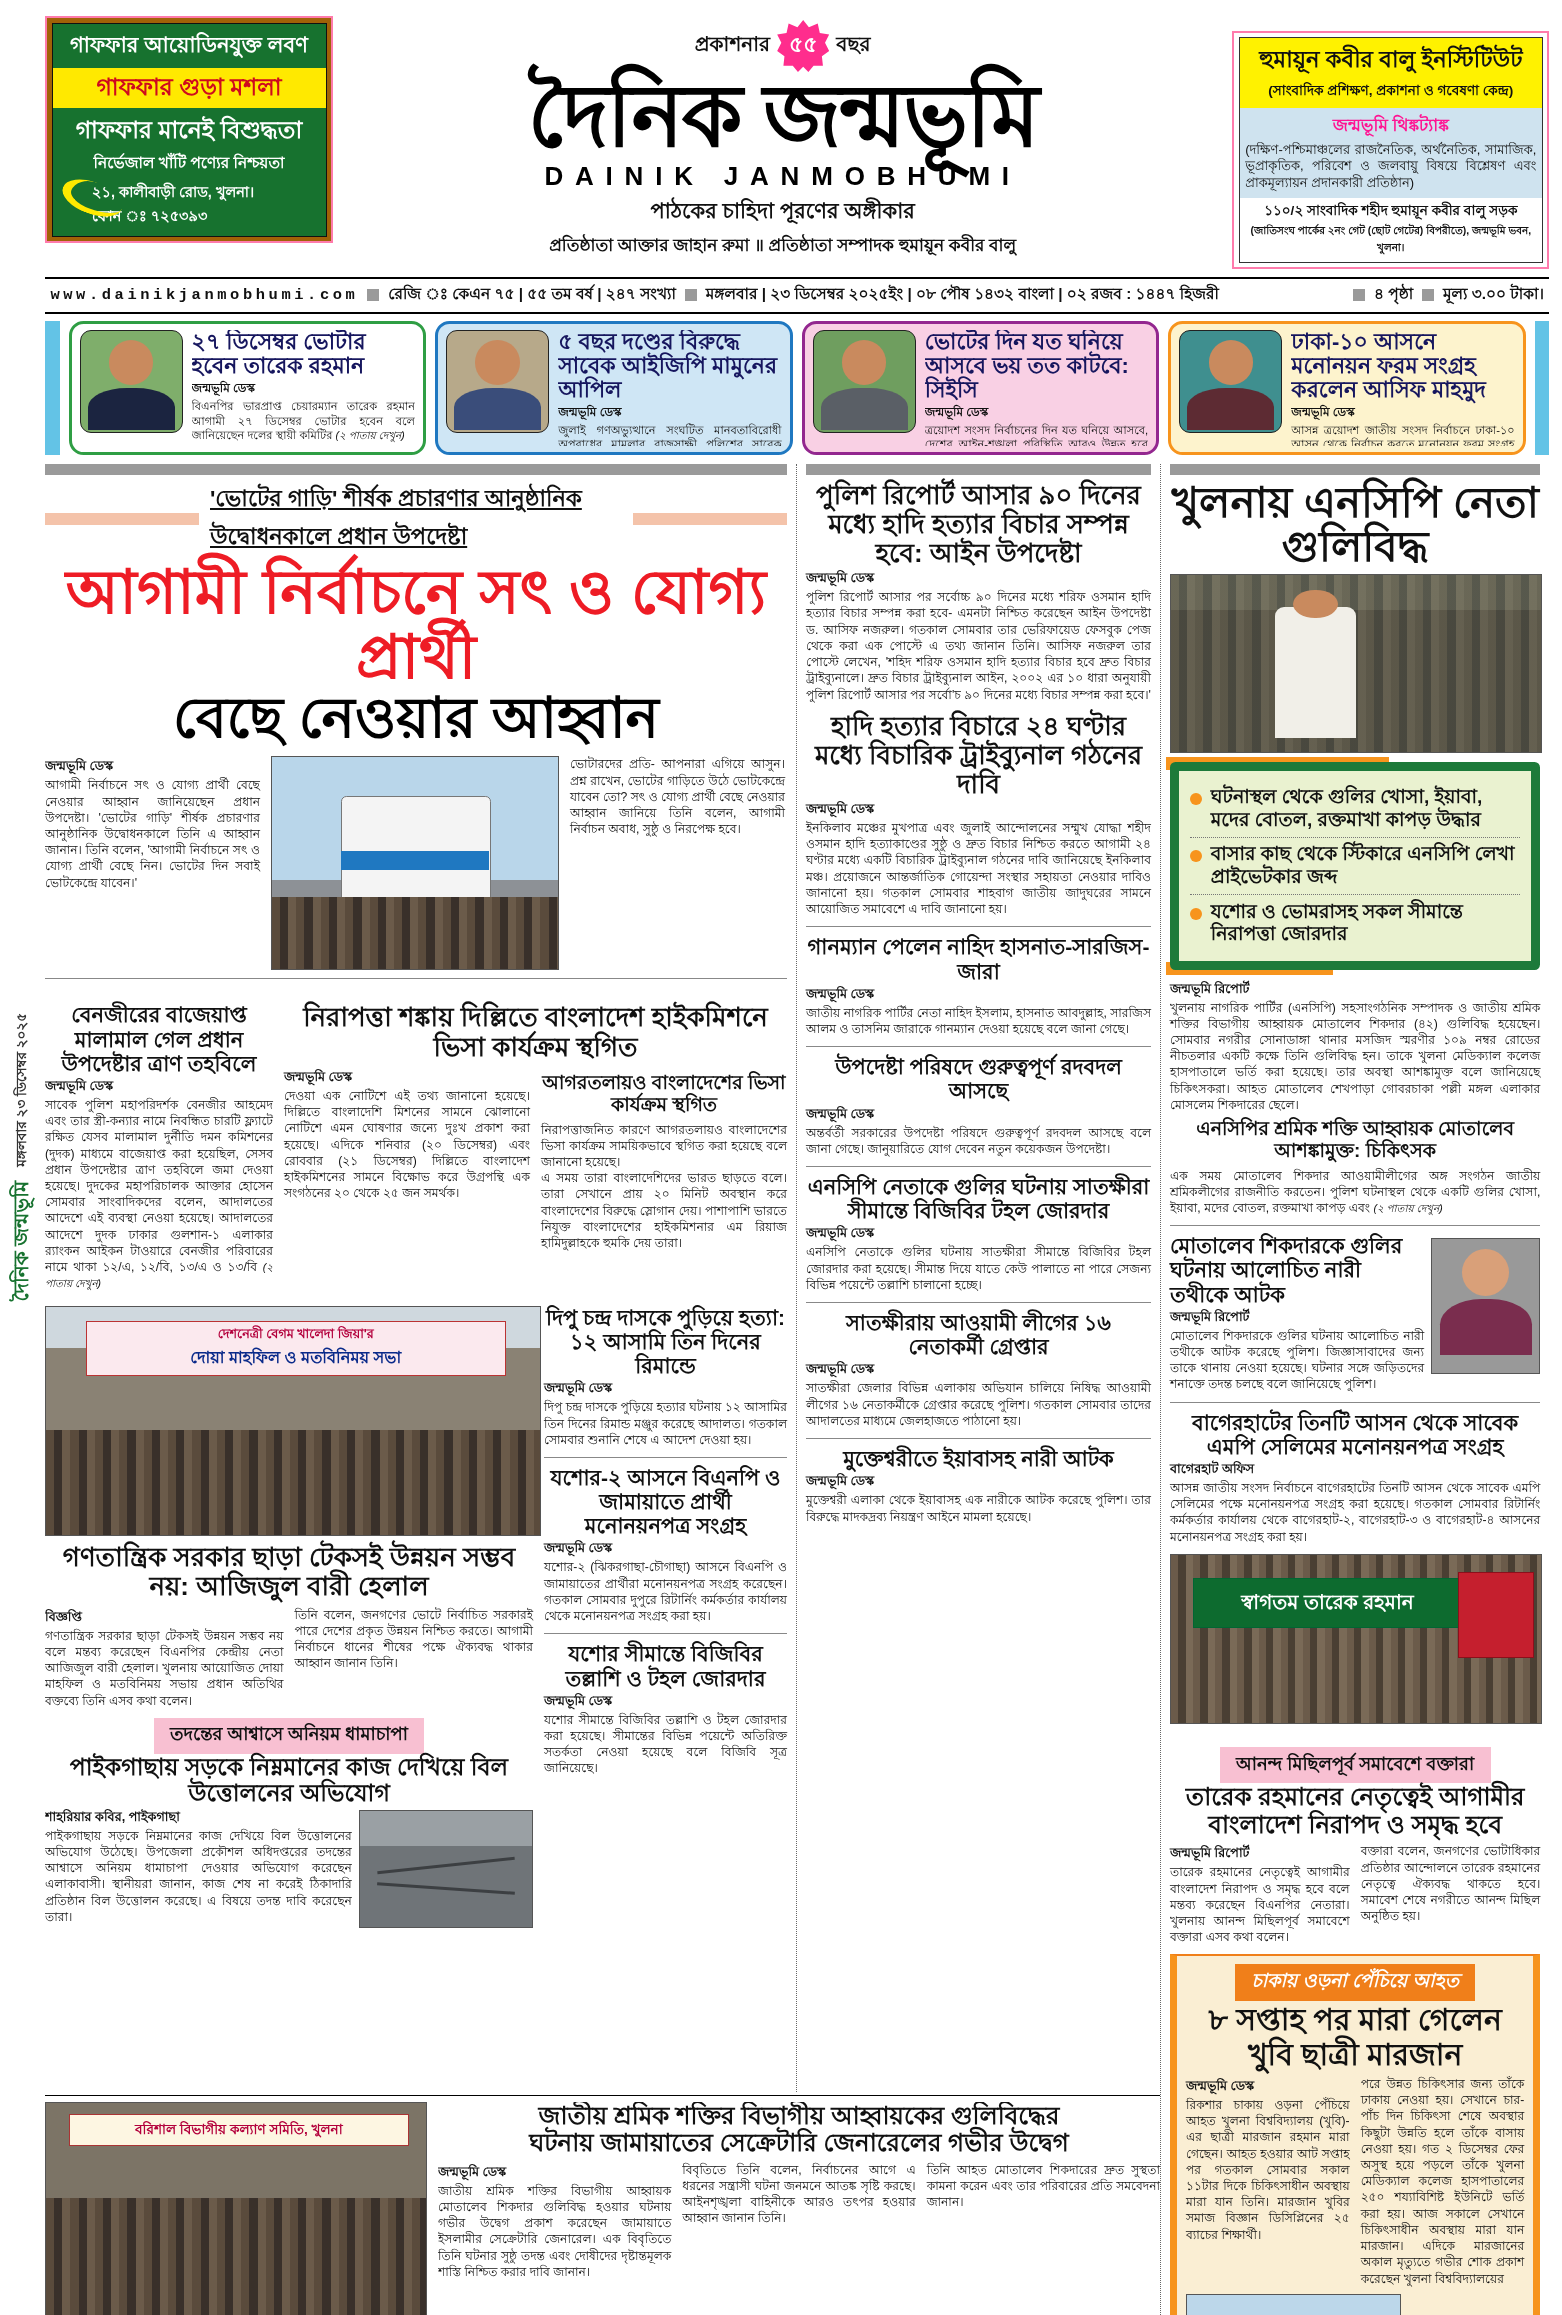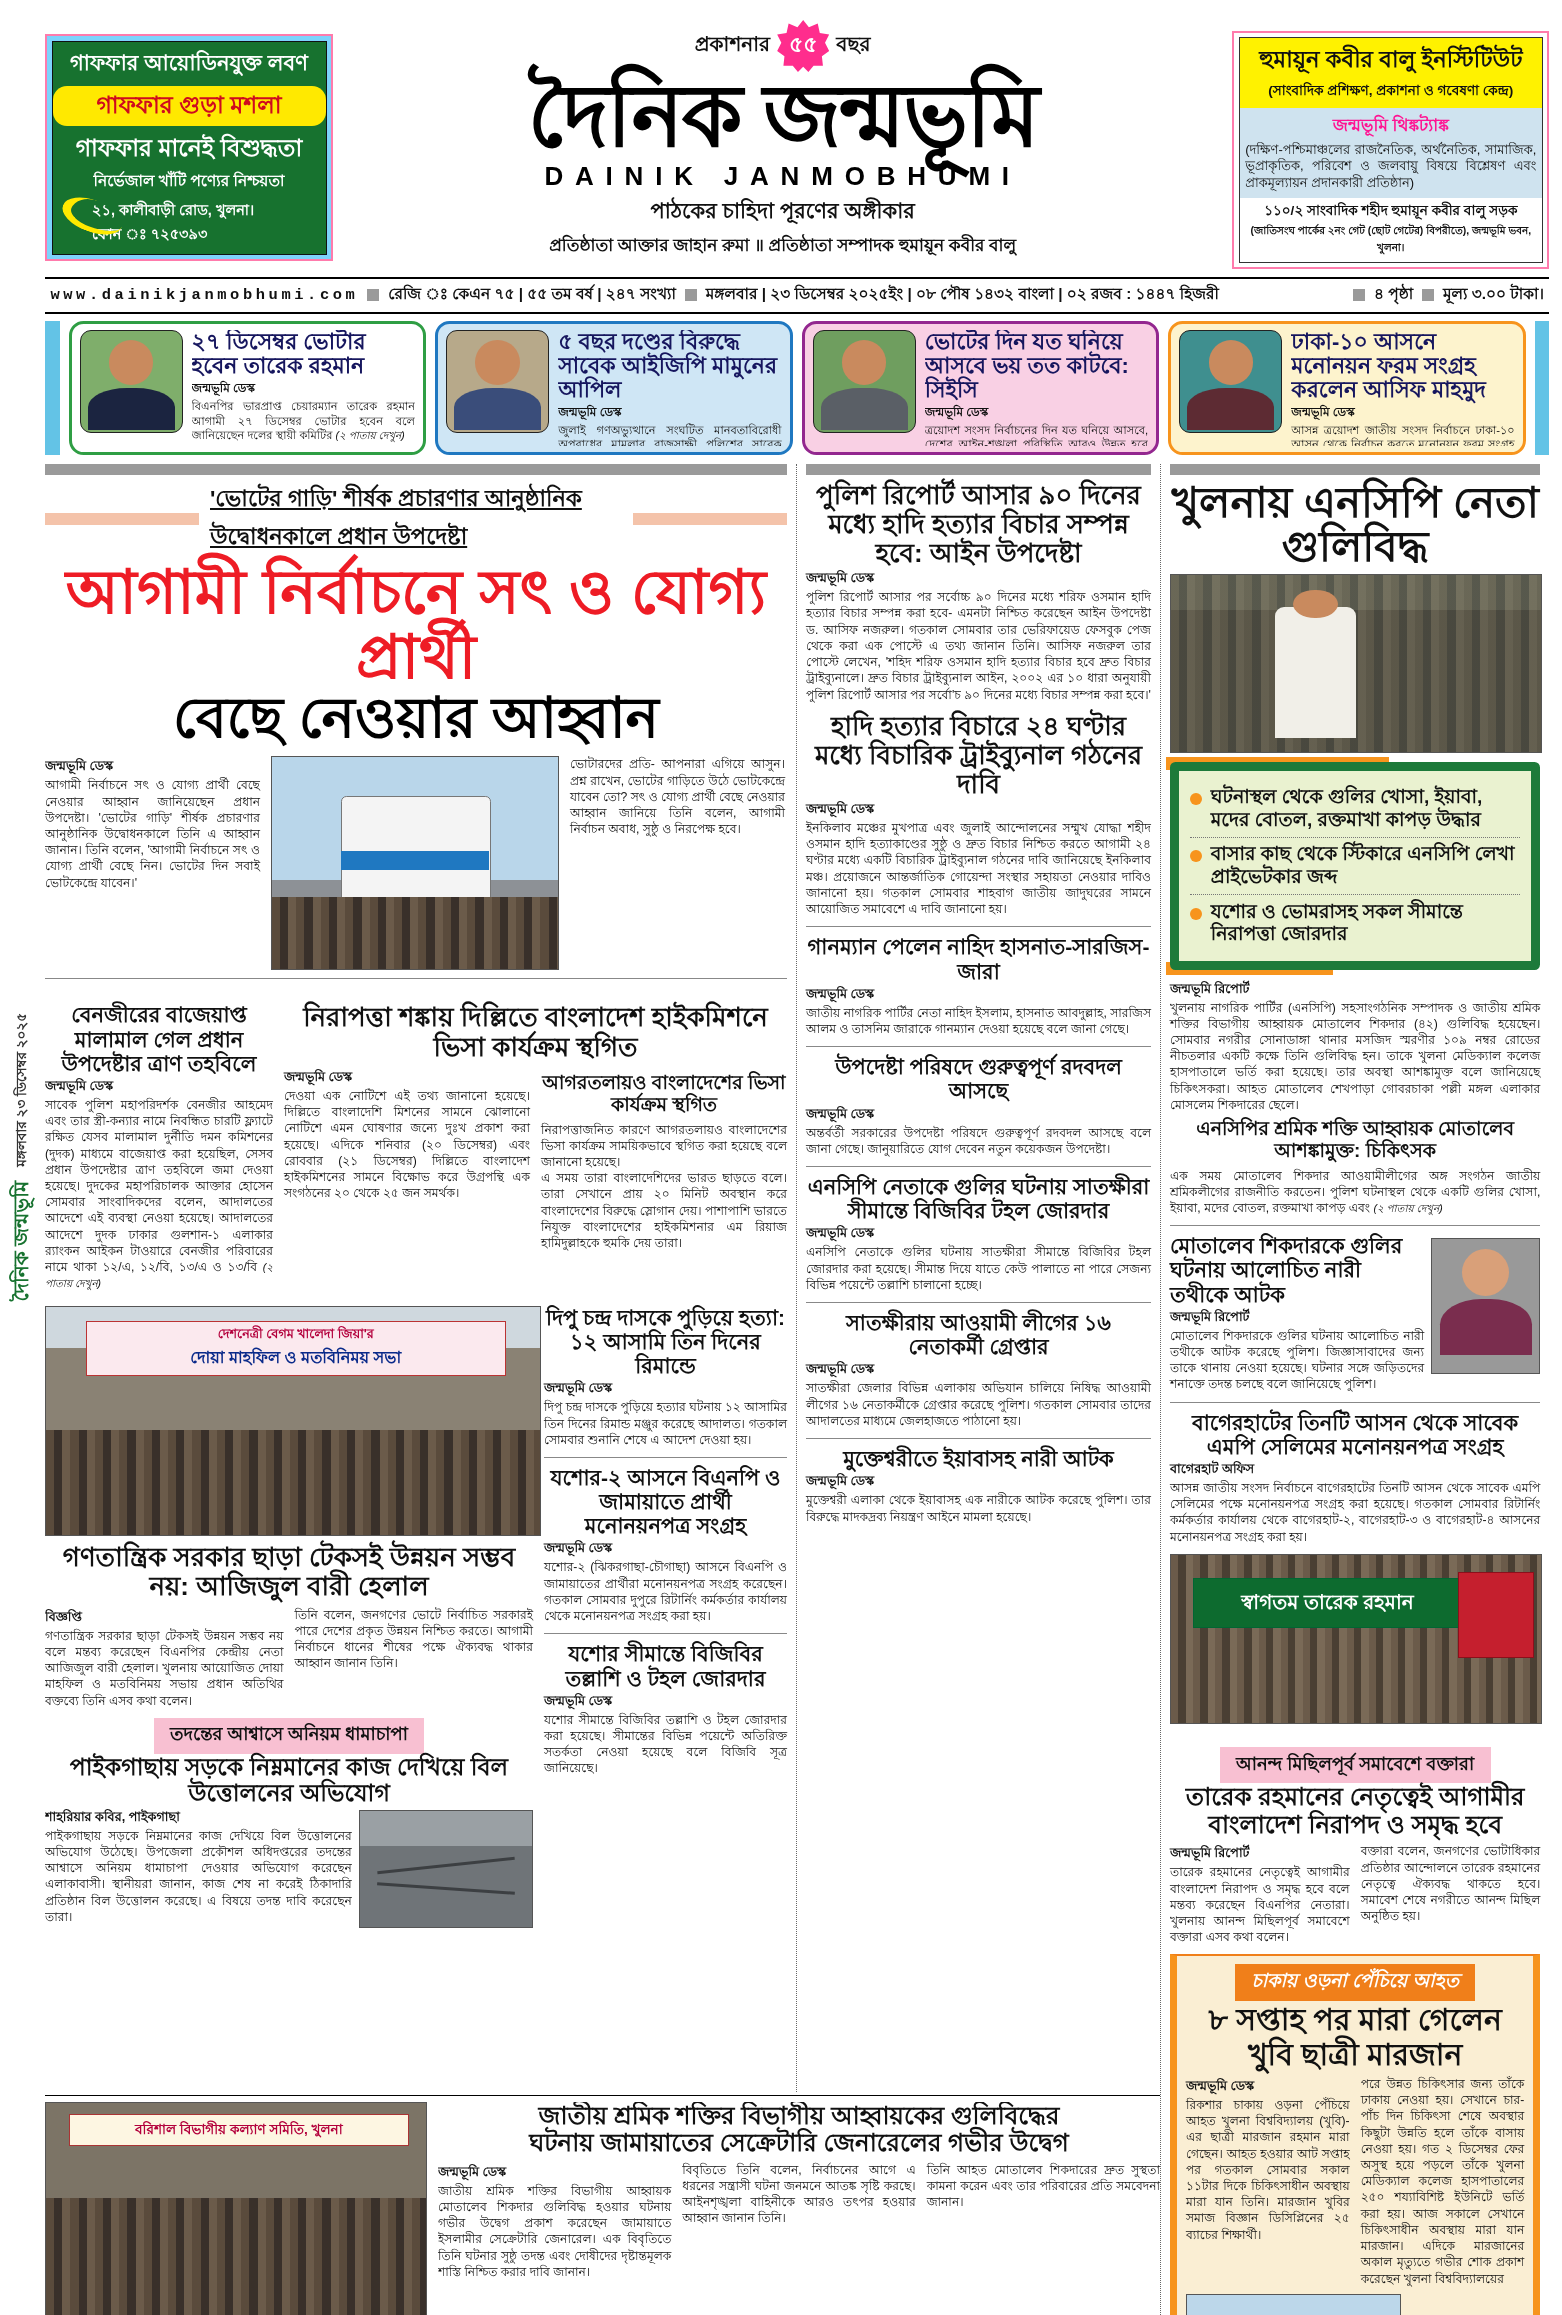--- a/index.html
+++ b/index.html
@@ -1,24 +1,24 @@
 <!DOCTYPE html>
 <html style="font-size:14.5px"><head>
 <meta charset="utf-8">
 <style>
   html,body{margin:0;padding:0;background:#e9e9e9;}
   .page{width:1562px;height:2316px;background:#fff;position:relative;overflow:hidden;
         font-family:"Liberation Sans","DejaVu Sans",sans-serif;color:#111;}
   .inner{position:absolute;left:45px;top:7.2px;right:12.7px;}
   
   .top-row{display:flex;align-items:flex-start;gap:12.7px;}
-  .ad-left{width:275px;margin-top:27px;border:2.7px solid #ff7bac;padding:4.5px;background:#7dd3fc;flex:none;}
+  .ad-left{width:275px;margin-top:9px;border:2.7px solid #ff7bac;padding:4.5px;background:#a16207;flex:none;}
   .ad-left-in{background:#17722f;border:1.8px solid #111;text-align:center;padding:5.4px 3.6px 7.2px;}
   .adl1{color:#fff;font-weight:bold;font-size:21px;}
-  .adl2{color:#cf0a1e;background:#ffe900;font-weight:bold;font-size:23.5px;margin:3.6px -3.6px;padding:0.9px 0;border-radius:14px;}
+  .adl2{color:#cf0a1e;background:#ffe900;font-weight:bold;font-size:23.5px;margin:3.6px -3.6px;padding:0.9px 0;}
   .adl3{color:#fff;font-weight:bold;font-size:23.5px;margin-top:2.7px;}
   .adl4{color:#fff;font-weight:bold;font-size:15.4px;}
   .ad-swoosh{position:relative;margin-top:3.6px;text-align:left;padding-left:36px;}
   .ad-swoosh:before{content:"";position:absolute;left:5.4px;top:1.8px;width:54px;height:27px;
      border-radius:50%;border-left:9px solid #ffe900;border-bottom:5.4px solid #ffe900;transform:rotate(20deg);}
   .adl5{color:#fff;font-weight:bold;font-size:14.5px;}
   .adl6{color:#fff;font-weight:bold;font-size:14.5px;}
   .masthead{flex:1;text-align:center;}
   .anniv{display:flex;align-items:center;justify-content:center;gap:7.2px;margin-top:12.7px;}
   .anniv-txt{font-size:20px;font-weight:bold;}

